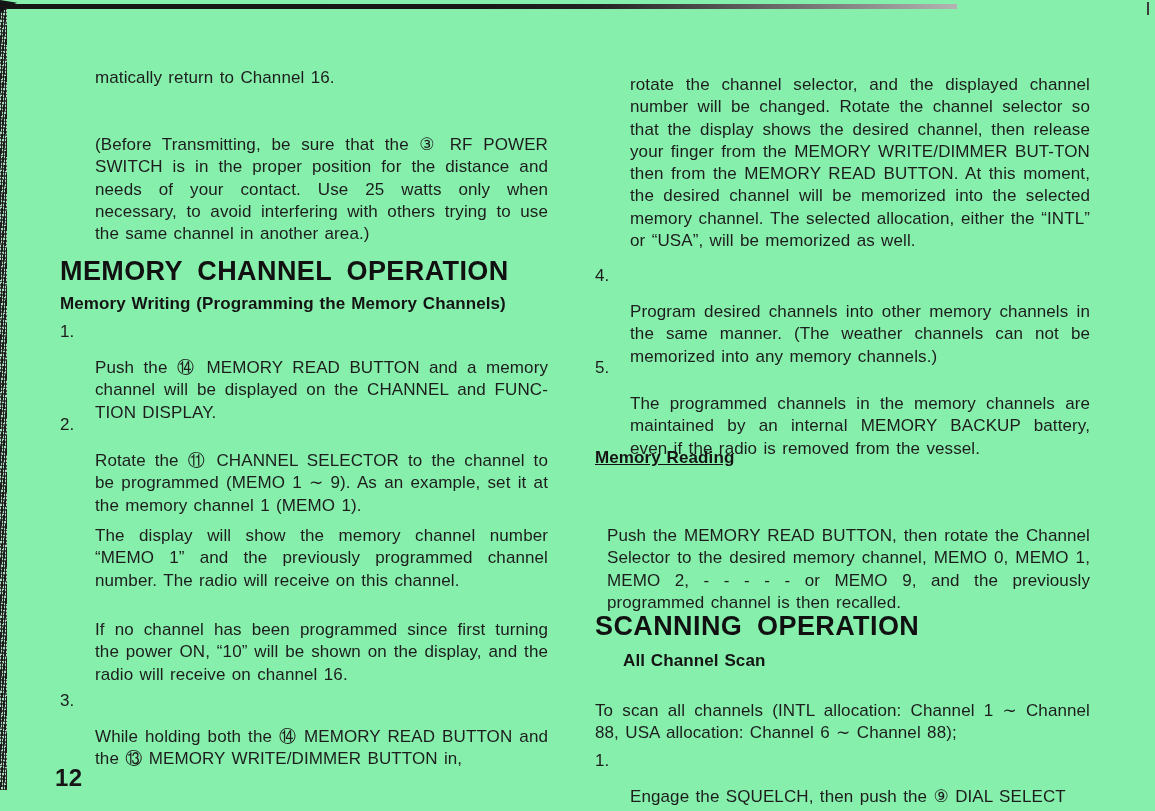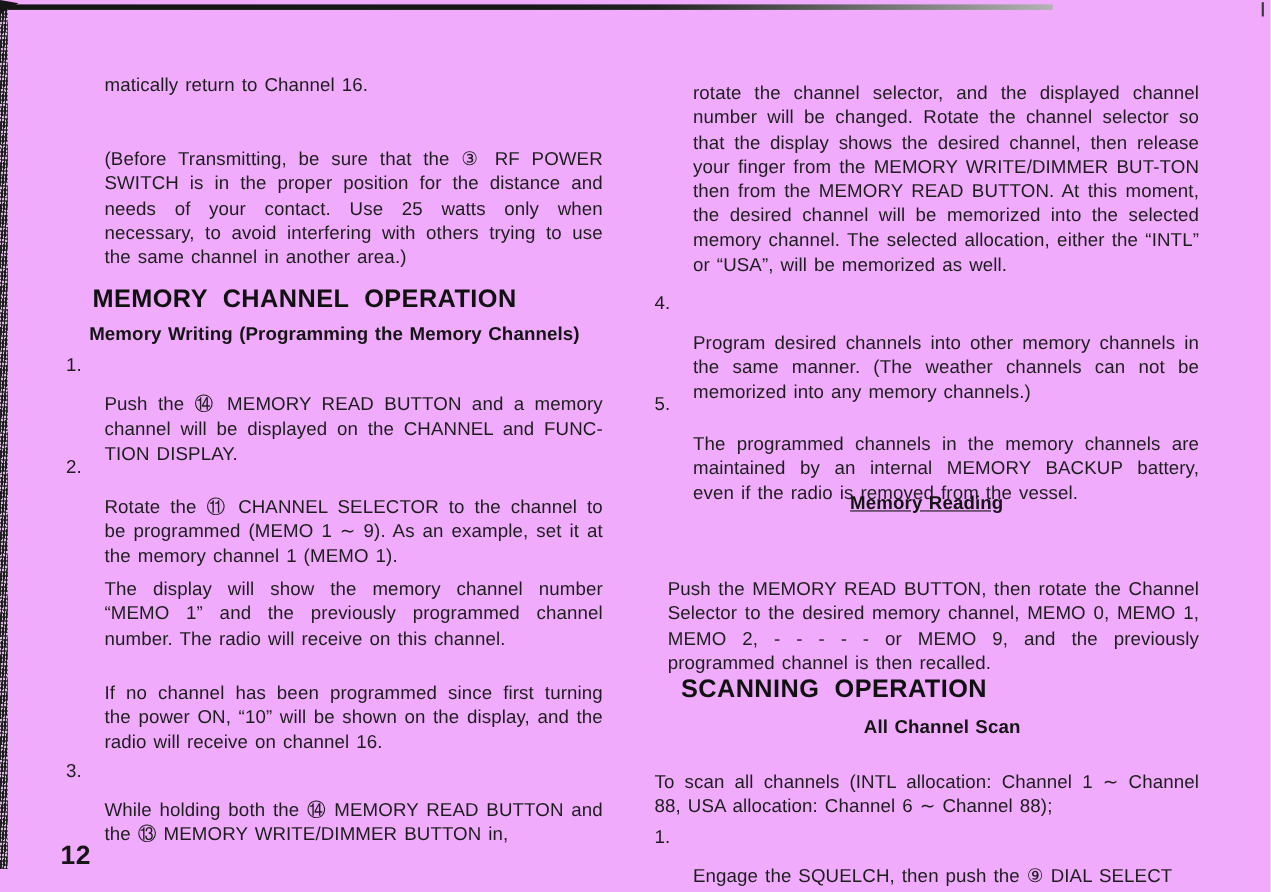--- a/index.html
+++ b/index.html
@@ -1,20 +1,20 @@
 <!DOCTYPE html>
 <html><head>
 <meta charset="utf-8">
 <style>
   html, body { margin: 0; padding: 0; background: #e8e8e8; }
   .page {
     position: relative;
     width: 1155px;
     height: 811px;
-    background: #f0abfc;
+    background: #86efac;
     overflow: hidden;
     font-family: "Liberation Sans", "DejaVu Sans", sans-serif;
     color: #1d1d1d;
   }
   
   .binding-edge {
     position: absolute; left: 0; top: 6px; width: 7px; height: 784px;
     background:
       repeating-linear-gradient(94deg, rgba(25,25,25,.95) 0 1.4px, rgba(150,150,150,.25) 1.4px 2.6px),
       repeating-linear-gradient(4deg, rgba(30,30,30,.85) 0 1.6px, rgba(230,230,230,.4) 1.6px 3.4px);
@@ -40,28 +40,28 @@
 
   .block {
     position: absolute; left: 0; right: 0;
     font-size: 17px; line-height: 22.3px;
     text-align: justify;
     letter-spacing: 0.1px;
     word-spacing: 1.5px;
   }
   .indent { left: 35px; }
   .h1 {
-    font-size: 23px; line-height: 24px; font-weight: 700;
+    font-size: 27px; line-height: 24px; font-weight: 700;
     letter-spacing: 0.4px; word-spacing: 7px;
-    text-align: left; white-space: nowrap; color: #111; margin-left: 24px;
+    text-align: left; white-space: nowrap; color: #111;
   }
   .h2 {
     font-size: 17px; line-height: 22px; font-weight: 700;
     word-spacing: 1px; letter-spacing: 0.1px;
-    text-align: center; white-space: nowrap; color: #141414;
+    text-align: left; white-space: nowrap; color: #141414;
   }
   .li { display: flex; }
   .li .num { flex: 0 0 35px; text-align: left; }
   .li .li-body { flex: 1 1 auto; text-align: justify; margin-top: 36px; }
   .page-number {
     position: absolute; left: 55px; top: 764px;
     font-size: 24px; font-weight: 700; color: #161616;
     letter-spacing: 0.5px;
   }
 </style>

